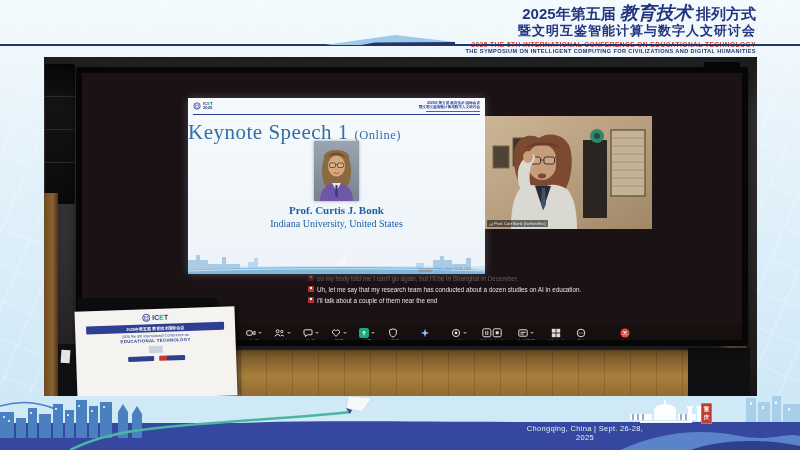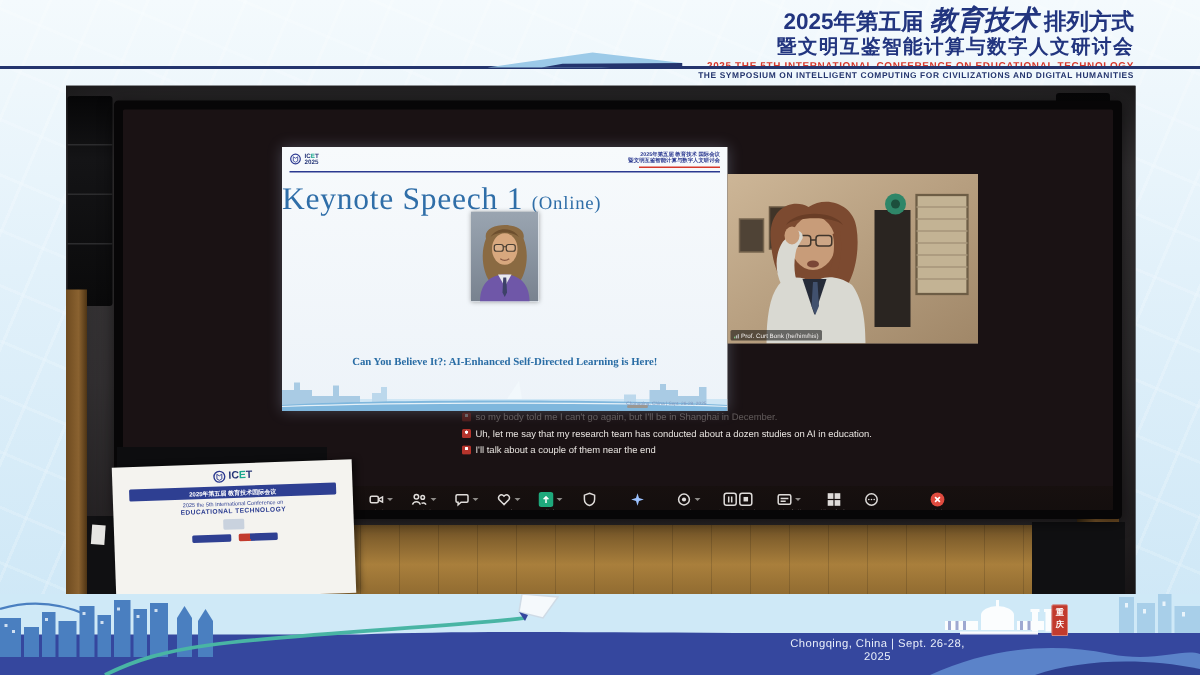--- a/index.html
+++ b/index.html
@@ -188,21 +188,22 @@
           <ellipse cx="22.5" cy="25" rx="8.5" ry="10.5" fill="#d8a87e"></ellipse>
           <path d="M13 17 C17 10 28 10 32 17 C28 13 17 13 13 17 Z" fill="#6d4f2e"></path>
           <rect x="15.5" y="22" width="6" height="4.5" rx="1.5" fill="rgba(255,255,255,.12)" stroke="#473d31" stroke-width=".8"></rect>
           <rect x="23.5" y="22" width="6" height="4.5" rx="1.5" fill="rgba(255,255,255,.12)" stroke="#473d31" stroke-width=".8"></rect>
           <path d="M21.5 23.5 L23.5 23.5" stroke="#473d31" stroke-width=".8"></path>
           <path d="M19.5 31.5 q3 2.2 6 0" fill="none" stroke="#8a5a44" stroke-width=".9"></path>
           <path d="M6 60 C6 48 13 42 22.5 42 C32 42 39 48 39 60 Z" fill="#6f57a8"></path>
           <path d="M18 42 L22.5 50 L27 42 Z" fill="#e8e9ef"></path>
           <path d="M21.5 44 L23.5 44 L24 54 L22.5 57 L21 54 Z" fill="#3d4168"></path>
         </svg>
-        <div class="s-talk">Can You Believe It?: AI-Enhanced Self-Directed Learning is Here!</div>
+        <div class="s-name">Prof. Curtis J. Bonk</div>
+        <div class="s-aff">Indiana University, United States</div>
         <svg class="abs s-sky" viewBox="0 0 297 26">
           <rect y="18" width="297" height="8" fill="#cfe6f5"></rect>
           <path d="M0 26 L0 12 L8 12 L8 7 L12 7 L12 12 L20 12 L20 16 L34 16 L34 9 L38 9 L38 16 L52 16 L52 26 Z" fill="#a9cbe4"></path>
           <path d="M60 26 L60 14 L66 14 L66 10 L70 10 L70 26 Z" fill="#bcd8ec"></path>
           <path d="M245 26 L245 12 L252 12 L252 8 L256 8 L256 12 L264 12 L264 16 L278 16 L278 10 L283 10 L283 26 Z" fill="#a9cbe4"></path>
           <path d="M228 26 L228 15 L236 15 L236 26 Z" fill="#bcd8ec"></path>
           <path d="M150 18 L158 6 L160 18 Z" fill="#f2f8fc"></path>
           <path d="M0 22 C60 18 230 18 297 22 L297 26 L0 26 Z" fill="#7fb7dd"></path>
           <path d="M0 23 C80 20 220 20 297 23" fill="none" stroke="#ffffff" stroke-width=".8" opacity=".8"></path>
         </svg>

